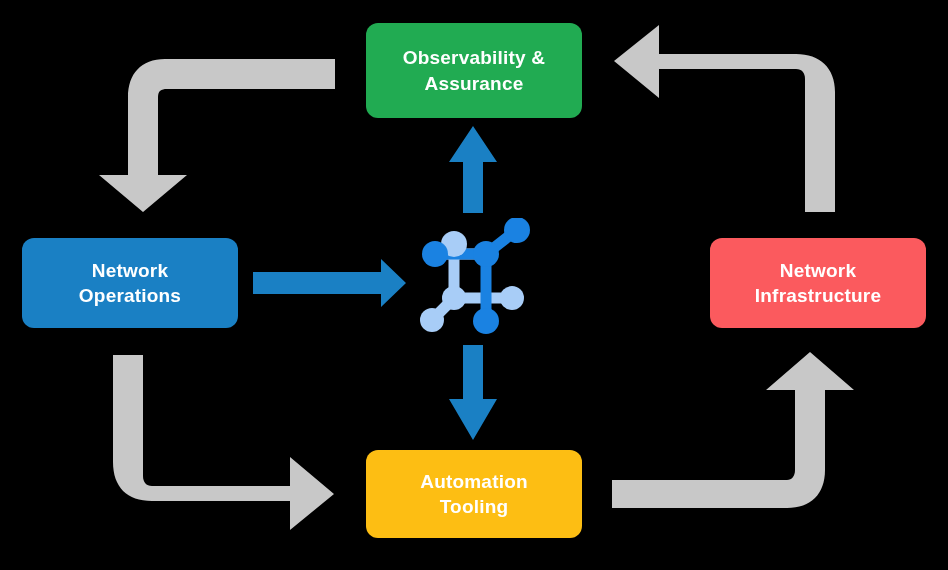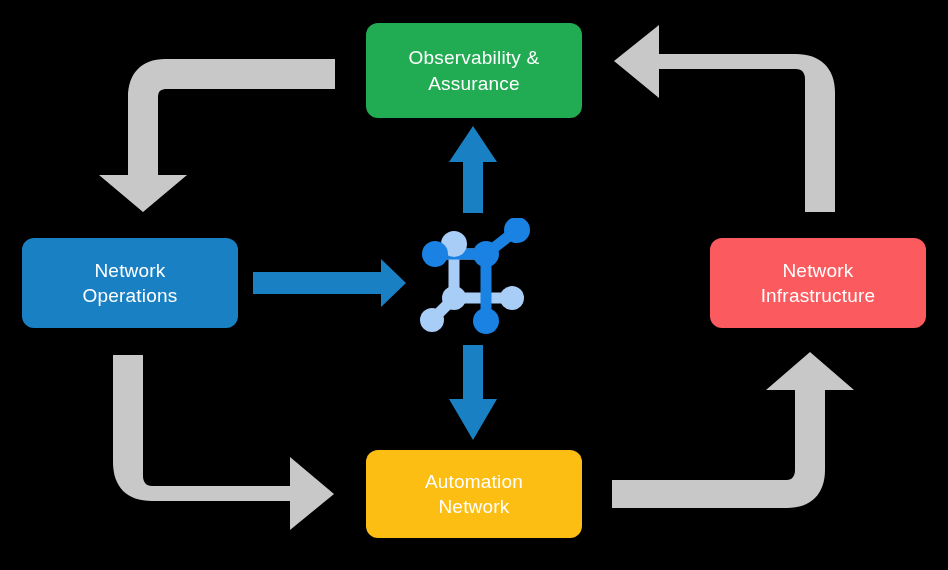--- a/index.html
+++ b/index.html
@@ -22,21 +22,21 @@
   .node-box {
     position: absolute;
     border-radius: 12px;
     display: flex;
     align-items: center;
     justify-content: center;
     text-align: center;
     color: #ffffff;
     font-size: 19px;
     line-height: 1.32;
-    font-weight: 400;
+    font-weight: 700;
     letter-spacing: 0.2px;
     box-sizing: border-box;
     padding: 4px 10px;
     white-space: pre-line;
   }
   #box-observability {
     left: 366px;
     top: 23px;
     width: 216px;
     height: 95px;
@@ -161,15 +161,15 @@
   <div class="node-box" id="box-observability">Observability &amp;
 Assurance</div>
 
   <div class="node-box" id="box-network-operations">Network
 Operations</div>
 
   <div class="node-box" id="box-network-infrastructure">Network
 Infrastructure</div>
 
   <div class="node-box" id="box-automation-tooling">Automation
-Network</div>
+Tooling</div>
 
 </div>
 
 </body></html>

